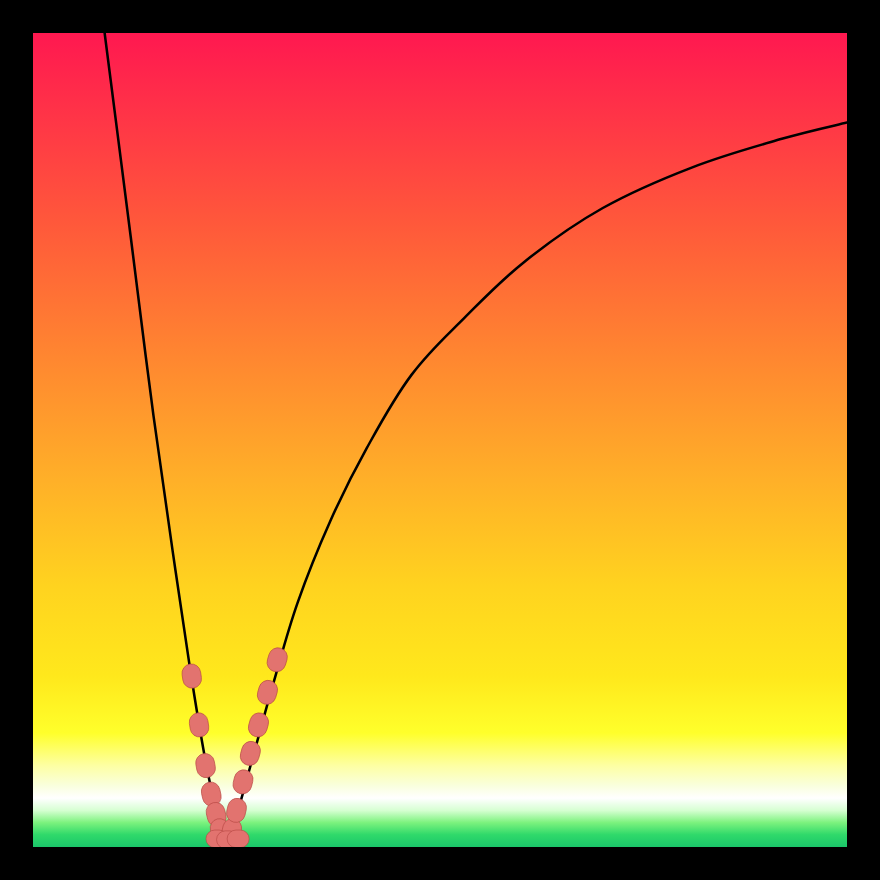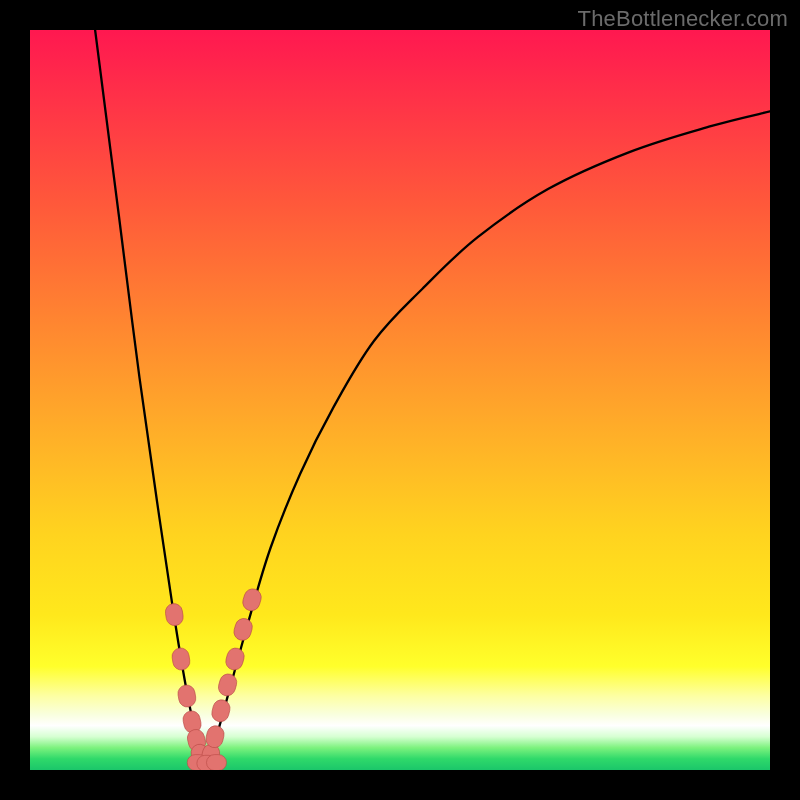--- a/index.html
+++ b/index.html
@@ -123,15 +123,14 @@
           <g transform="translate(176.86 733.34) rotate(0.0)">
             <rect x="-10.00" y="-8.00" width="20.00" height="16.00" rx="8.00" ry="8.00" fill="#e2736f" stroke="#b94a45" stroke-width="0.6"></rect>
           </g>
           <g transform="translate(186.48 732.60) rotate(0.0)">
             <rect x="-10.00" y="-8.00" width="20.00" height="16.00" rx="8.00" ry="8.00" fill="#e2736f" stroke="#b94a45" stroke-width="0.6"></rect>
           </g>
         </g>
     </svg>
   </div>
 
-  <div class="watermark">TheBottlenecker.com</div>
 
 </div>
 
 </body></html>

